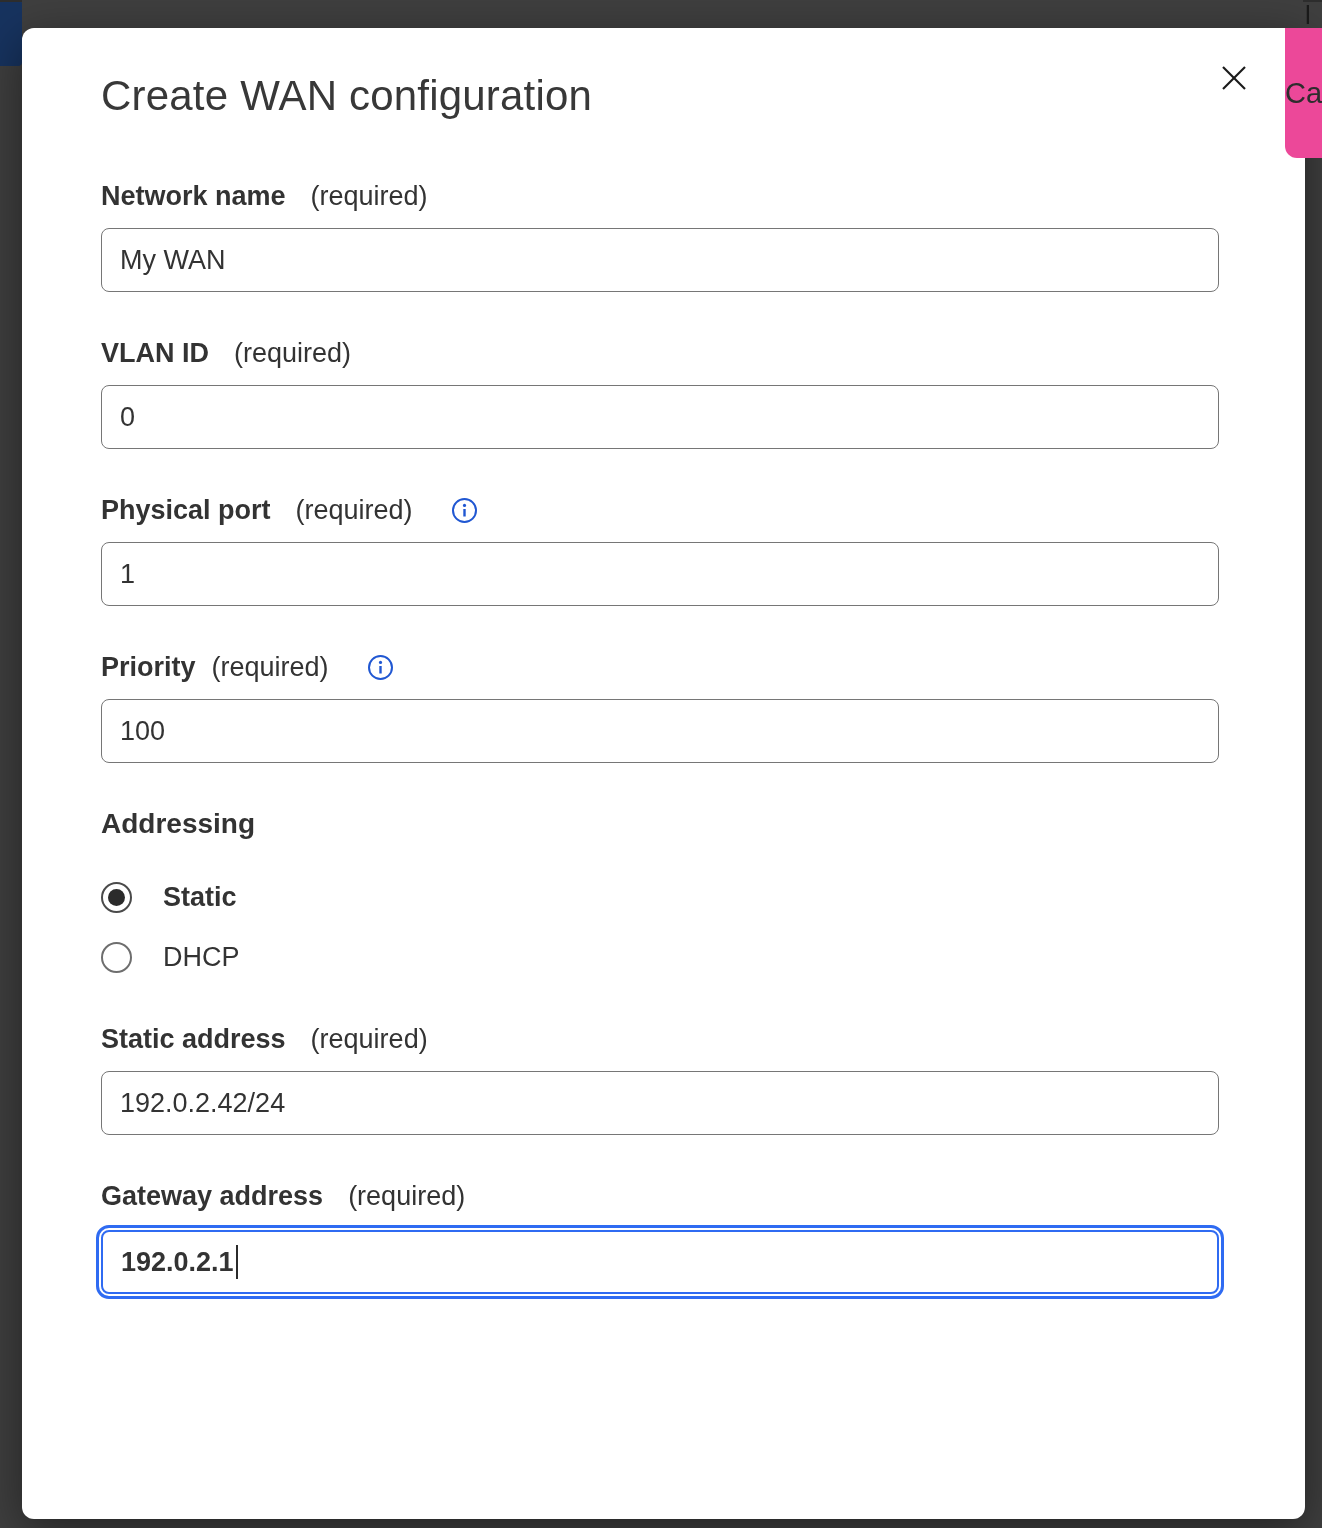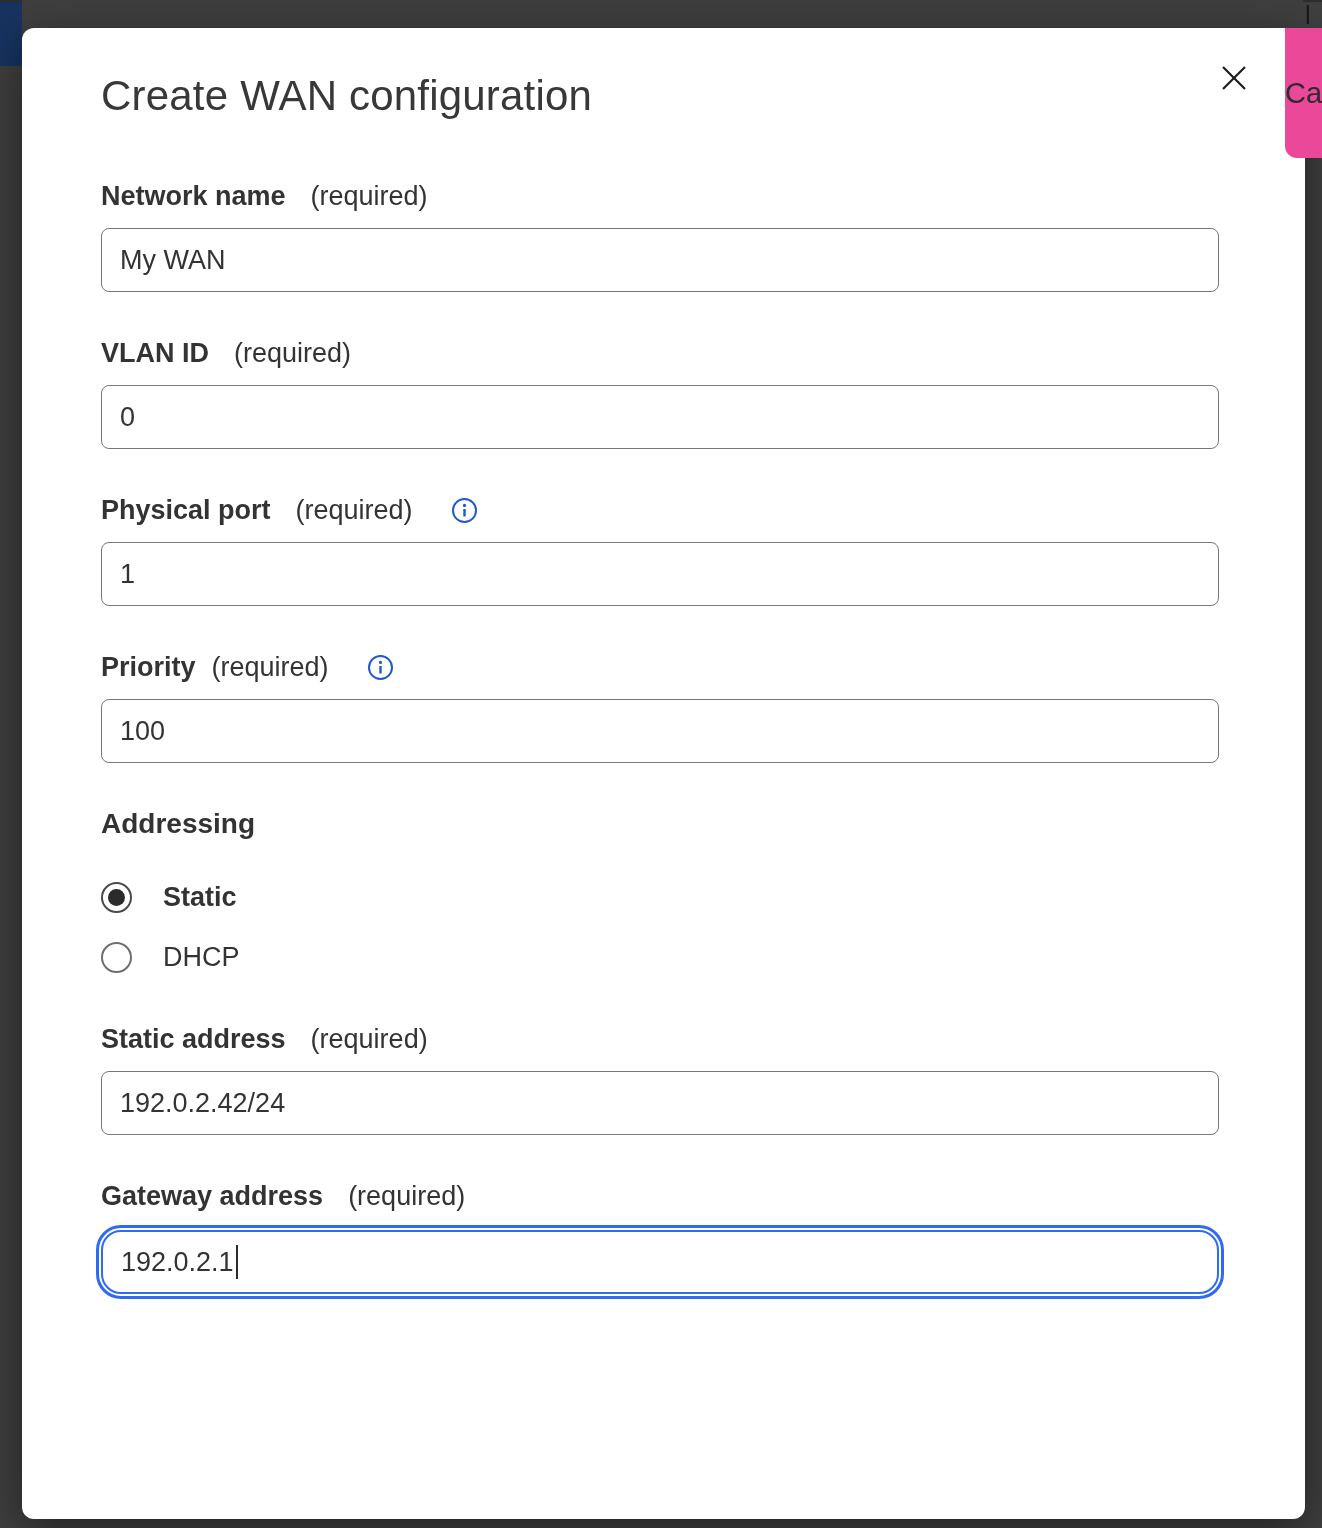--- a/index.html
+++ b/index.html
@@ -81,25 +81,26 @@
   }
   .text-input.wide { width: 100%; }
 
   .fake-input {
     display: flex; align-items: center;
     margin-top: 18px;
     height: 64px; width: 100%;
     border: 2px solid #2f6bf2;
     outline: 3px solid #2f6bf2;
     outline-offset: 2px;
-    border-radius: 20px;
+    border-radius: 8px;
     font-size: 27px; color: #333333;
     padding: 0 18px;
     background: #ffffff;
     cursor: text;
+    font-weight: bold;
   }
   .caret { display: inline-block; width: 2px; height: 34px; background: #2b2b2b; margin-left: 2px; }
 
   
   .section-heading { margin-top: 45px; font-size: 28px; font-weight: 700; color: #333333; }
   .radio-row { display: flex; align-items: center; margin-top: 26px; height: 34px; cursor: pointer; }
   .radio-row.second { margin-top: 40px; }
   .radio-outer {
     width: 31px; height: 31px; border-radius: 50%;
     border: 2.5px solid #6e6e6e;

